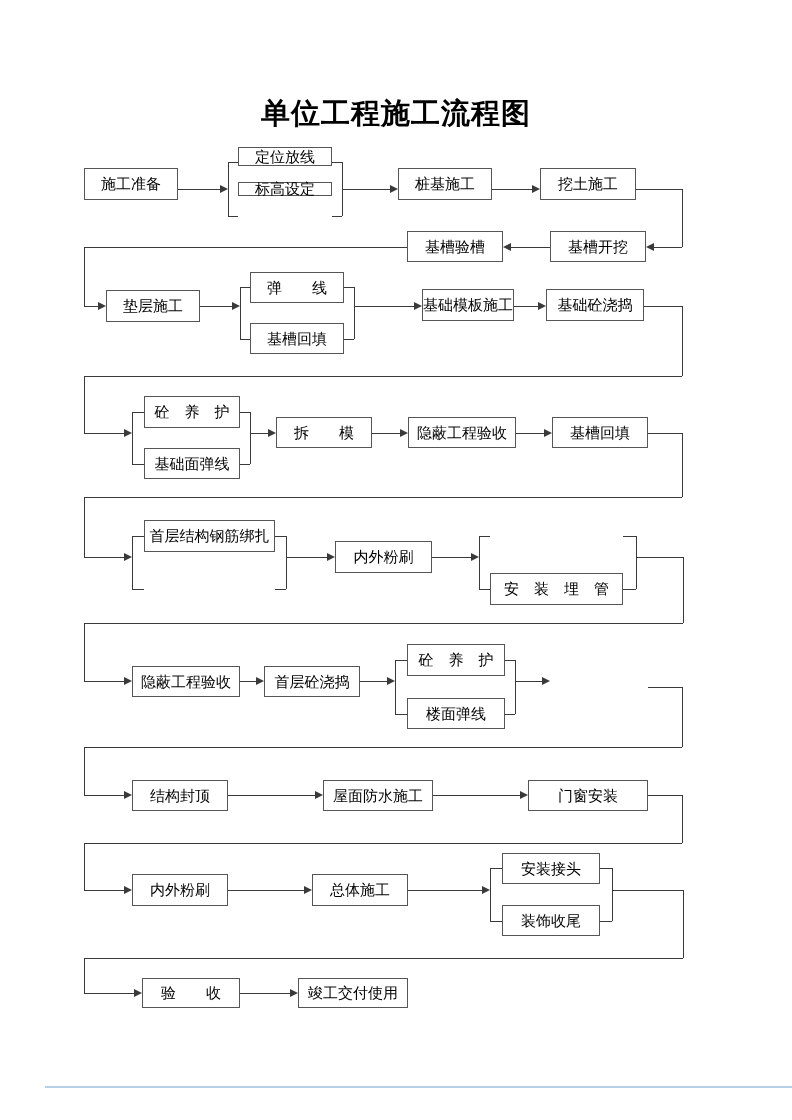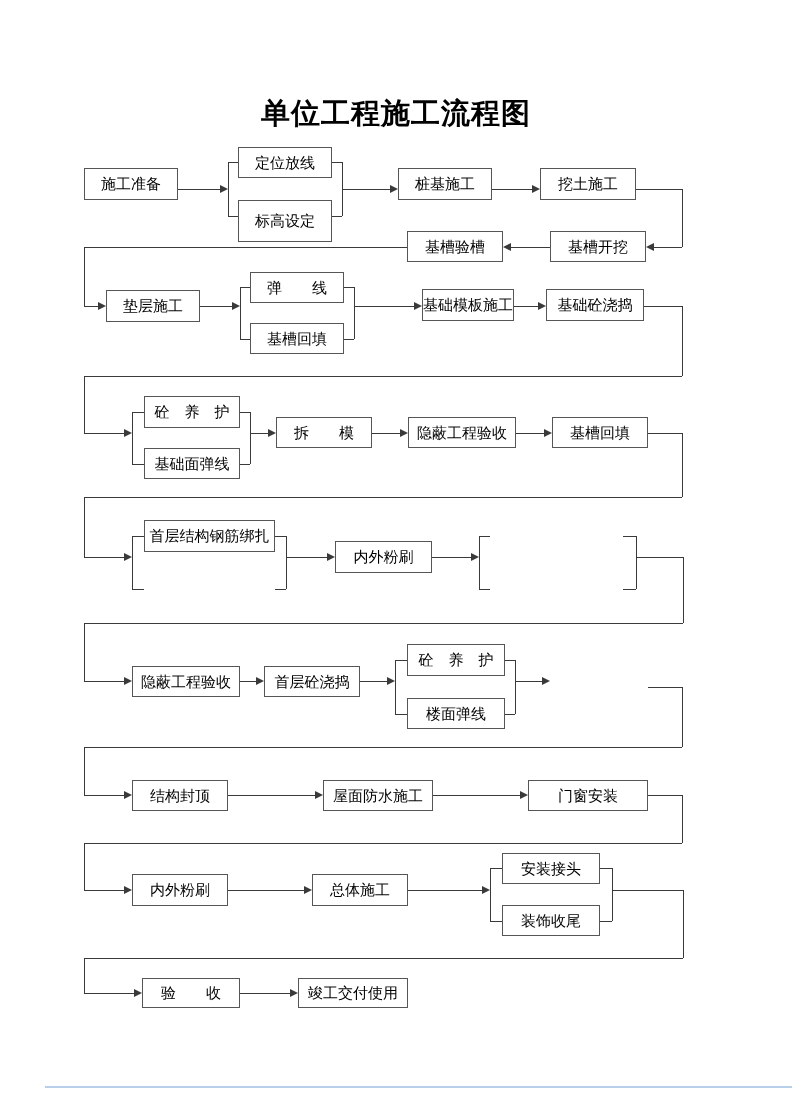--- a/index.html
+++ b/index.html
@@ -22,22 +22,22 @@
   .footer-rule{position:absolute;left:45px;top:1086px;width:747px;height:2px;background:#b7cfe8;}
 </style>
 </head>
 <body>
 
 <div class="page">
 
   <div class="title">单位工程施工流程图</div>
 
   <div class="node" style="left:84px;top:168px;width:94px;height:32px">施工准备</div>
-  <div class="node" style="left:238px;top:147px;width:94px;height:31px">定位放线</div>
-  <div class="node" style="left:238px;top:200px;width:94px;height:42px">标高设定</div>
+  <div class="node" style="left:238px;top:147px;width:94px;height:19px">定位放线</div>
+  <div class="node" style="left:238px;top:182px;width:94px;height:14px">标高设定</div>
   <div class="node" style="left:398px;top:168px;width:94px;height:32px">桩基施工</div>
   <div class="node" style="left:540px;top:168px;width:96px;height:32px">挖土施工</div>
 
   <i class="ln v" style="left:228px;top:162px;height:54px"></i>
   <i class="ln v" style="left:342px;top:162px;height:54px"></i>
   <i class="ln h" style="left:228px;top:162px;width:10px"></i>
   <i class="ln h" style="left:228px;top:216px;width:10px"></i>
   <i class="ln h" style="left:332px;top:162px;width:10px"></i>
   <i class="ln h" style="left:332px;top:216px;width:10px"></i>
 
@@ -111,20 +111,21 @@
 
   <i class="ln h" style="left:648px;top:433px;width:34px"></i>
   <i class="ln v" style="left:682px;top:433px;height:64px"></i>
   <i class="ln h" style="left:84px;top:497px;width:598px"></i>
   <i class="ln v" style="left:84px;top:497px;height:60px"></i>
   <i class="ln h" style="left:84px;top:557px;width:40px"></i>
   <i class="ar r" style="left:124px;top:557px"></i>
 
   <div class="node" style="left:144px;top:520px;width:131px;height:32px">首层结构钢筋绑扎</div>
   <div class="node" style="left:335px;top:541px;width:97px;height:32px">内外粉刷</div>
+  <div class="node" style="left:490px;top:573px;width:133px;height:32px">安　装　埋　管</div>
 
   <i class="ln v" style="left:132px;top:536px;height:53px"></i>
   <i class="ln v" style="left:286px;top:536px;height:53px"></i>
   <i class="ln h" style="left:132px;top:536px;width:12px"></i>
   <i class="ln h" style="left:132px;top:589px;width:12px"></i>
   <i class="ln h" style="left:275px;top:536px;width:11px"></i>
   <i class="ln h" style="left:275px;top:589px;width:11px"></i>
 
   <i class="ln v" style="left:479px;top:536px;height:53px"></i>
   <i class="ln v" style="left:636px;top:536px;height:53px"></i>

